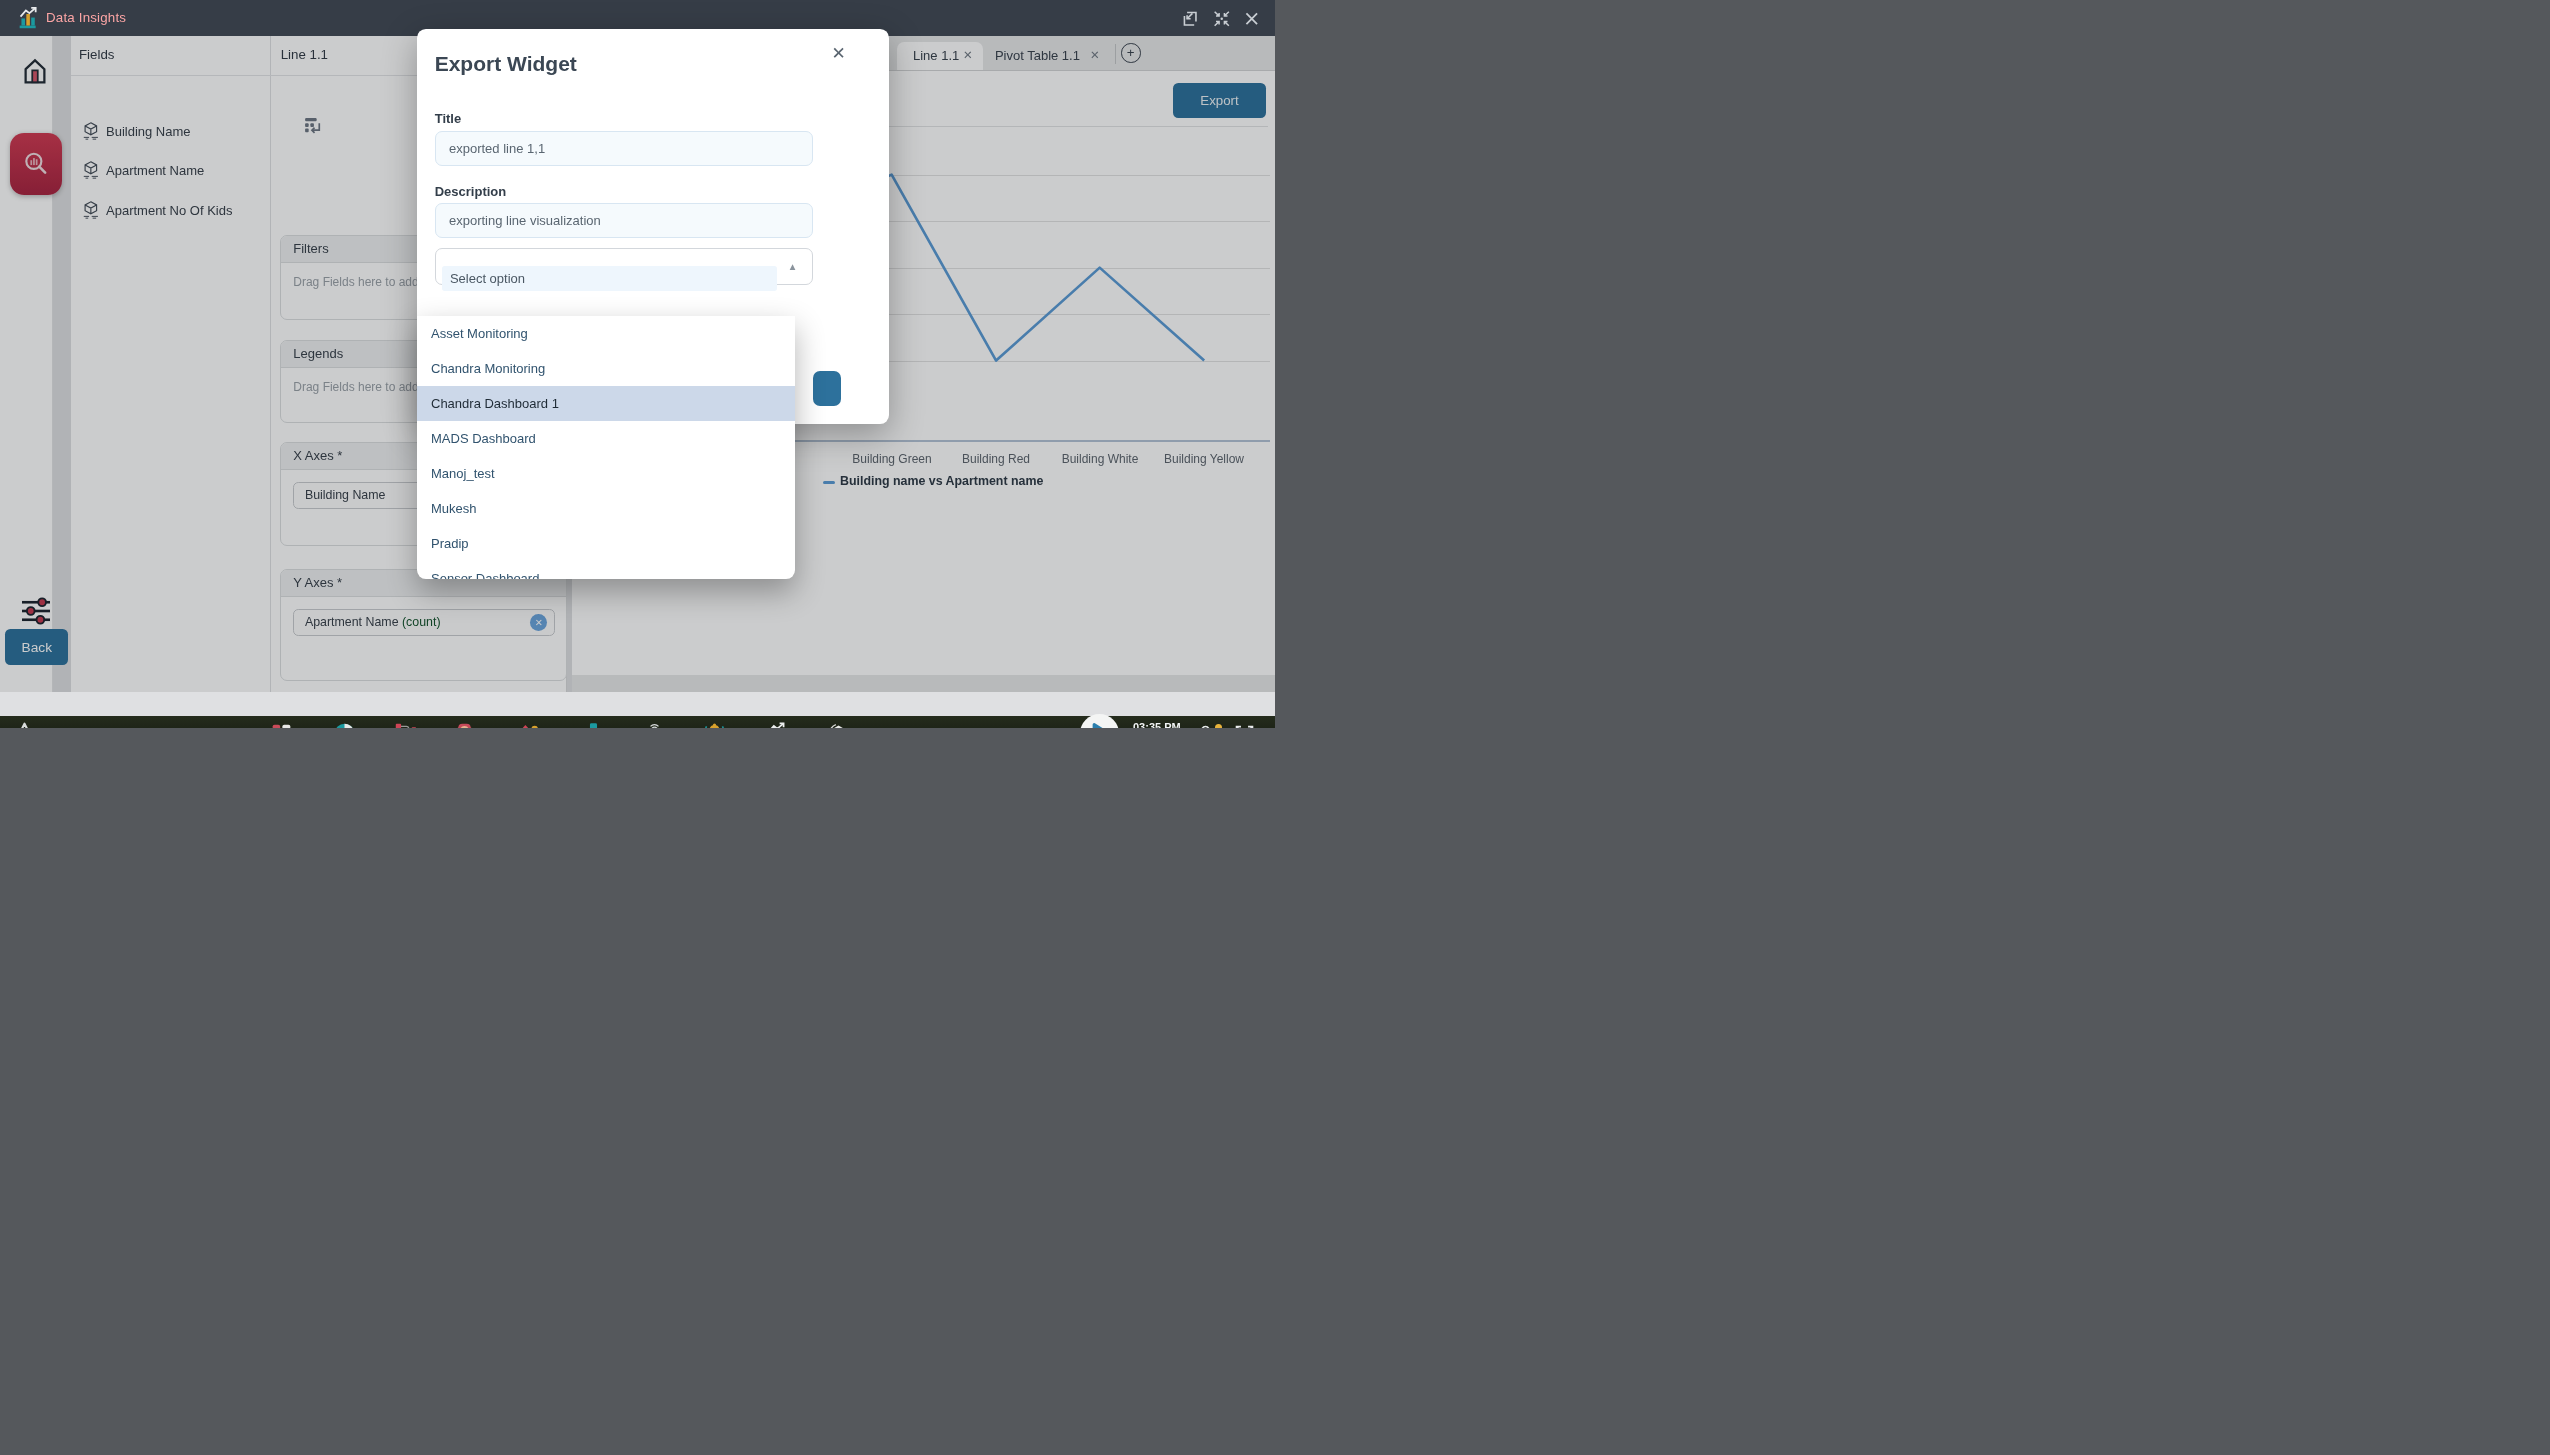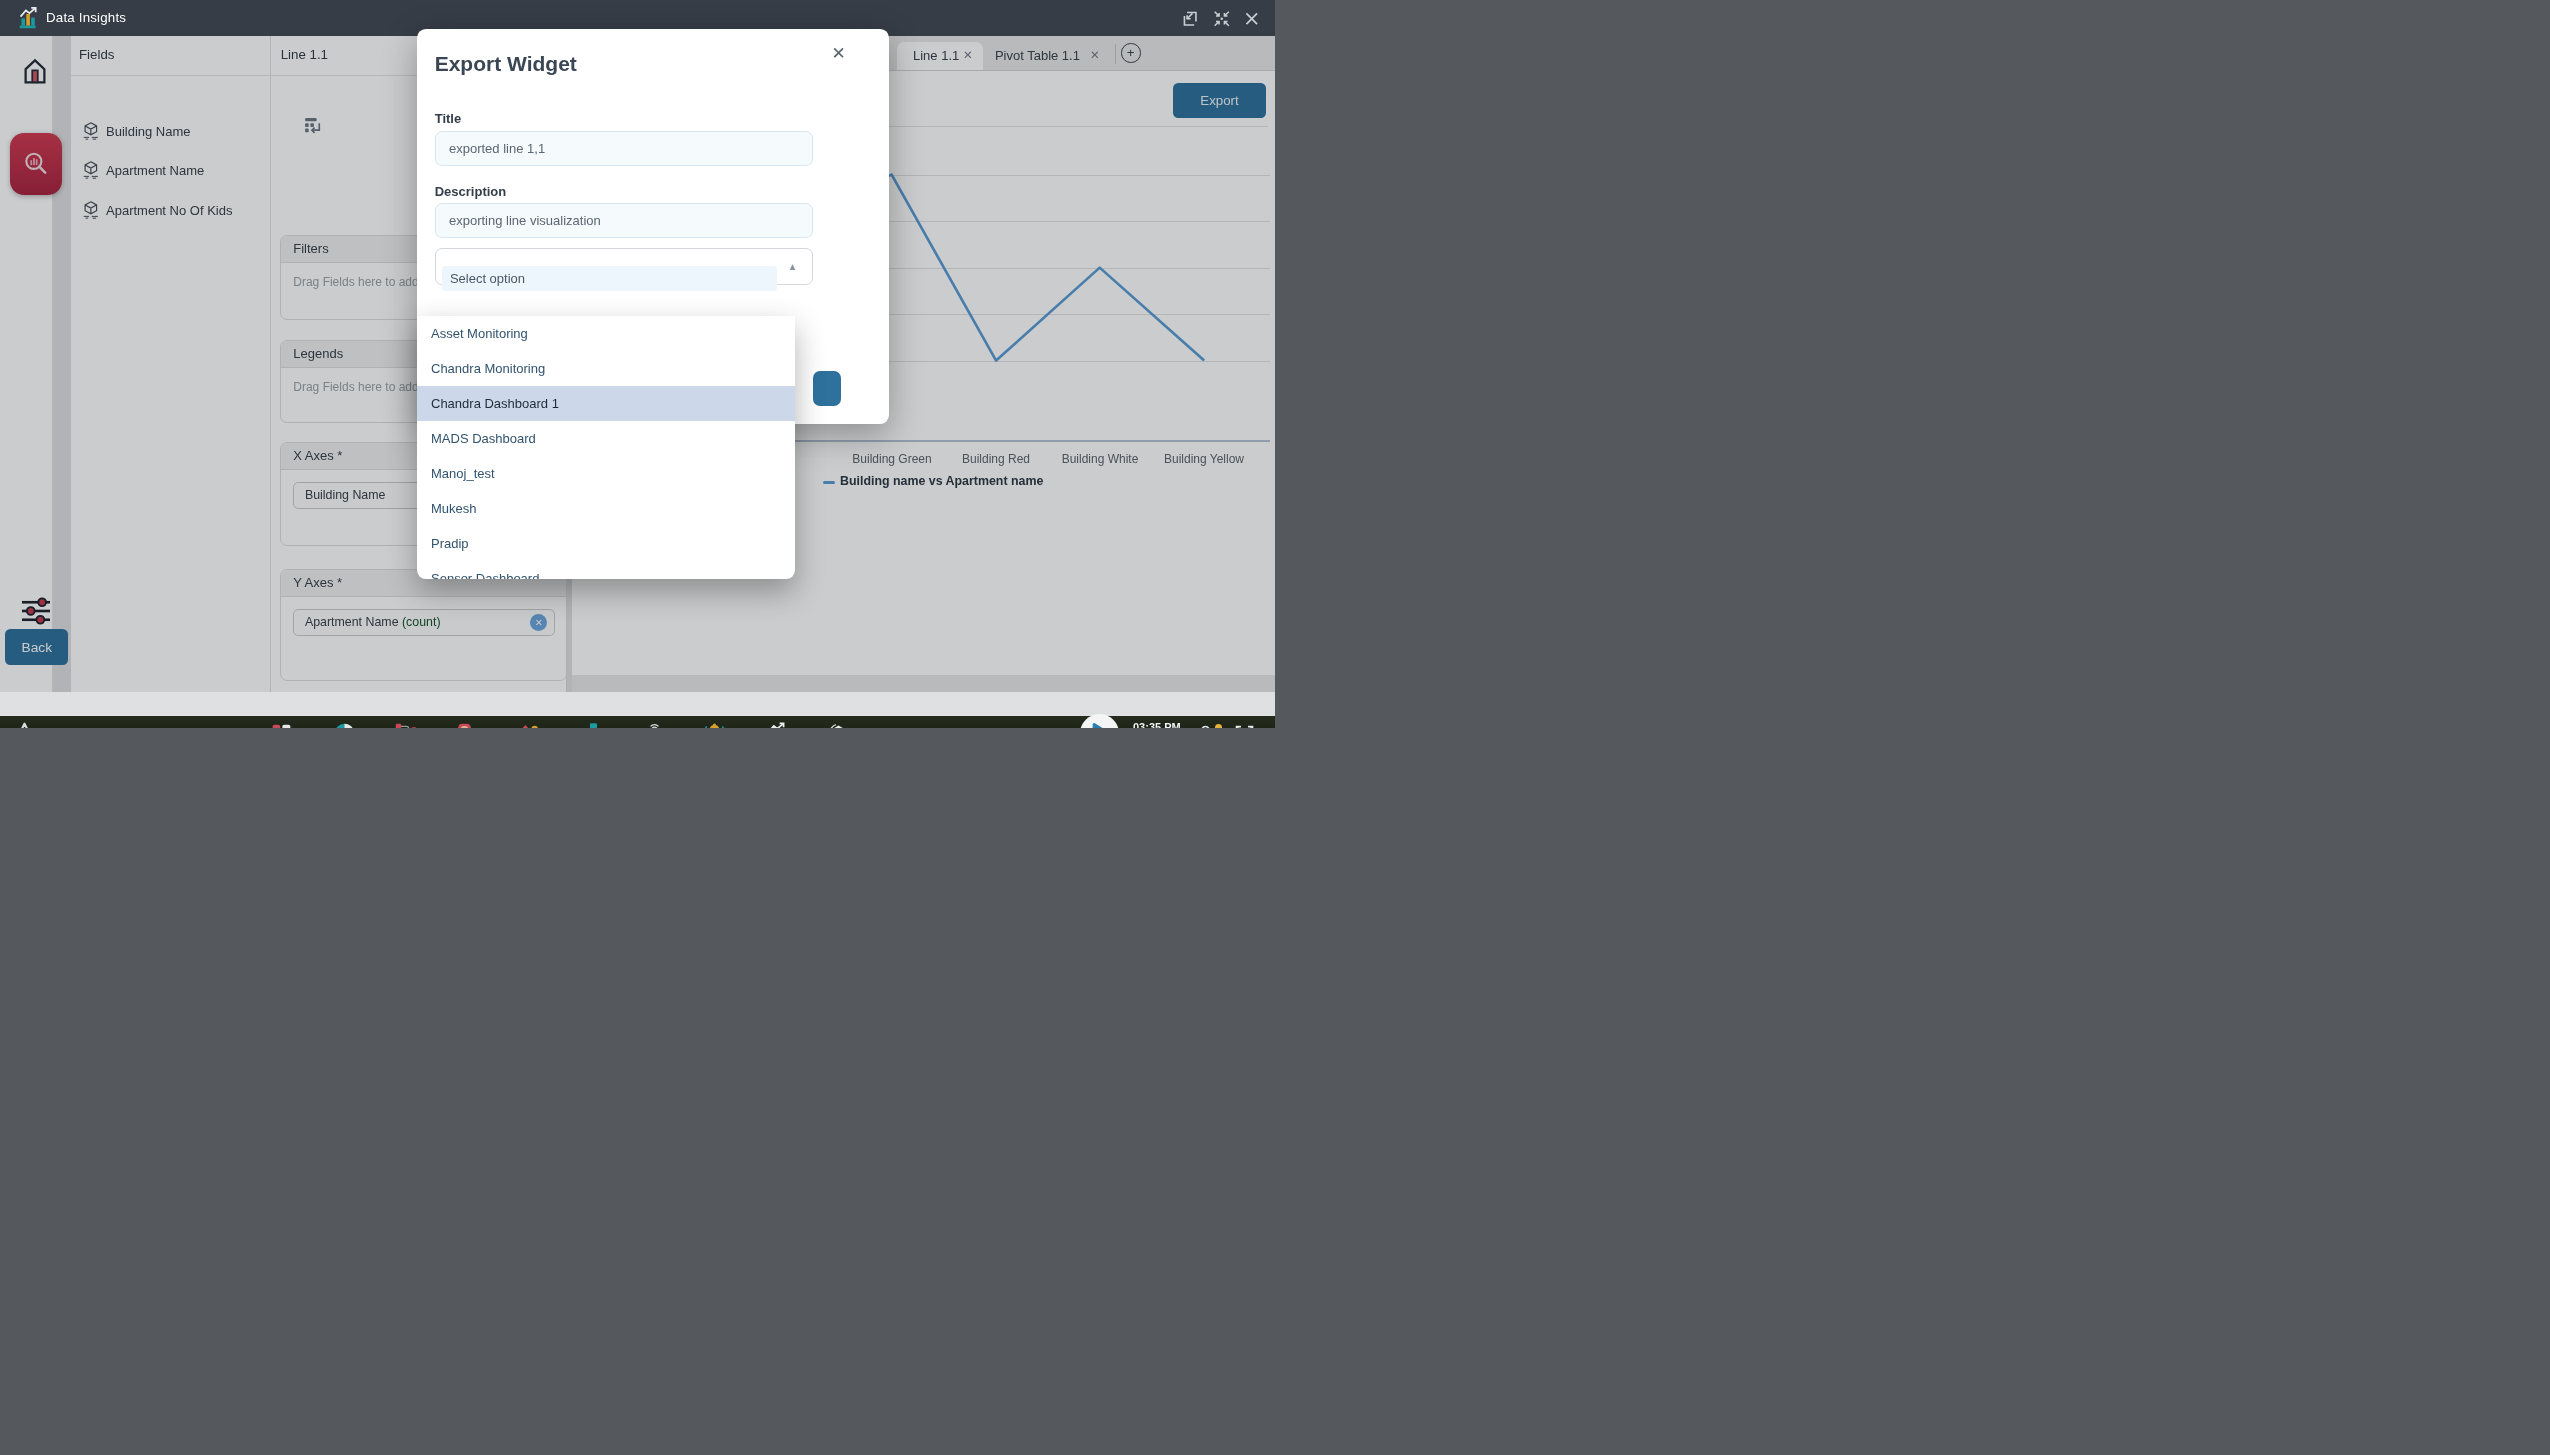--- a/index.html
+++ b/index.html
@@ -3,21 +3,21 @@
 <meta charset="utf-8">
 <style>
   html,body{margin:0;padding:0;background:#55585c;}
   *{box-sizing:border-box;}
   #screen{position:relative;width:1275px;height:728px;overflow:hidden;
     font-family:"Liberation Sans","DejaVu Sans",sans-serif;background:#dfe0e2;}
   .abs{position:absolute;}
 
   
   #topbar{left:0;top:0;width:1275px;height:36px;background:#363d47;z-index:5;}
-  #topbar .title{left:46px;top:9.7px;font-size:13.3px;color:#ffffff;letter-spacing:0.2px;}
+  #topbar .title{left:46px;top:9.7px;font-size:13.3px;color:#fca5a5;letter-spacing:0.2px;}
   .winicon{top:8.9px;width:19.5px;height:19.5px;color:#c9ced3;}
 
   
   #sidebar{left:0;top:36px;width:53px;height:656px;background:#fff;border-right:0.9px solid #e2e3e5;z-index:1;padding-left:40px;}
   #search-btn{left:9.7px;top:97px;width:52px;height:62px;border-radius:14px;
     background:linear-gradient(180deg,#d13a52,#a82440);box-shadow:0 1.8px 5.3px rgba(0,0,0,.25);}
   #back-btn{left:5.3px;top:593px;width:63px;height:36px;background:#2d719c;border:none;border-radius:5.3px;
     color:#fff;font-size:13.7px;font-family:inherit;cursor:pointer;}
 
   

